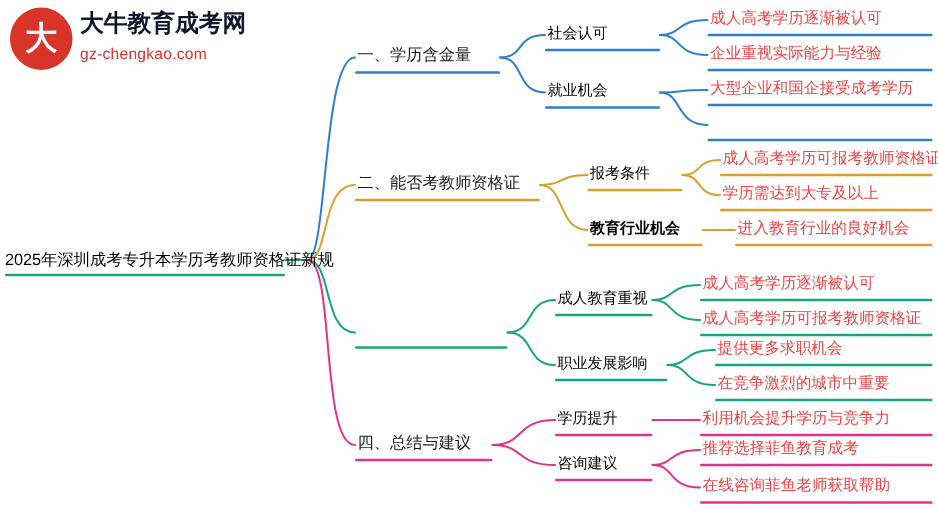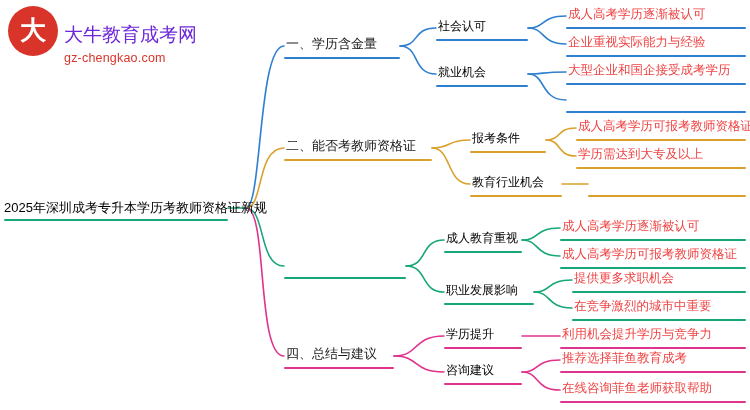--- a/index.html
+++ b/index.html
@@ -58,25 +58,24 @@
     color: #ffffff;
     font-size: 26px;
     font-family: "Liberation Serif", serif;
     font-weight: bold;
   }
   .logo-text {
     padding-top: 2px;
   }
   .logo-title {
     font-size: 19px;
-    font-weight: normal;
-    color: #6d28d9;
+    font-weight: bold;
+    color: #0f172a;
     letter-spacing: 0px;
     line-height: 24px;
-    margin-top: 15px;
   }
   .logo-sub {
     font-size: 12.5px;
     color: #d8342a;
     font-family: "Liberation Sans", sans-serif;
     line-height: 16px;
     margin-top: 3px;
     letter-spacing: .2px;
   }
 
@@ -192,23 +191,24 @@
 
   <div class="node l2" style="left:472px; top:130px;">报考条件</div>
   <div class="underline" style="left:470px; top:151px; width:76px; background:#d9a12c;"></div>
 
   <div class="node l3" style="left:578px; top:118px;">成人高考学历可报考教师资格证</div>
   <div class="underline" style="left:576px; top:139px; width:170px; background:#d9a12c;"></div>
 
   <div class="node l3" style="left:578px; top:146px;">学历需达到大专及以上</div>
   <div class="underline" style="left:576px; top:167px; width:170px; background:#d9a12c;"></div>
 
-  <div class="node l2" style="left:472px; top:174px;">教育行业机会</div>
+  <div class="node l2" style="left:472px; top:174px;font-weight:bold;">教育行业机会</div>
   <div class="underline" style="left:470px; top:195px; width:92px; background:#d9a12c;"></div>
 
+  <div class="node l3" style="left:590px; top:174px;">进入教育行业的良好机会</div>
   <div class="underline" style="left:588px; top:195px; width:158px; background:#d9a12c;"></div>
 
   <div class="underline" style="left:284px; top:277px; width:122px; background:#17a67a;"></div>
 
   <div class="node l2" style="left:446px; top:230px;">成人教育重视</div>
   <div class="underline" style="left:444px; top:251px; width:78px; background:#17a67a;"></div>
 
   <div class="node l3" style="left:562px; top:218px;">成人高考学历逐渐被认可</div>
   <div class="underline" style="left:560px; top:239px; width:186px; background:#17a67a;"></div>
 

